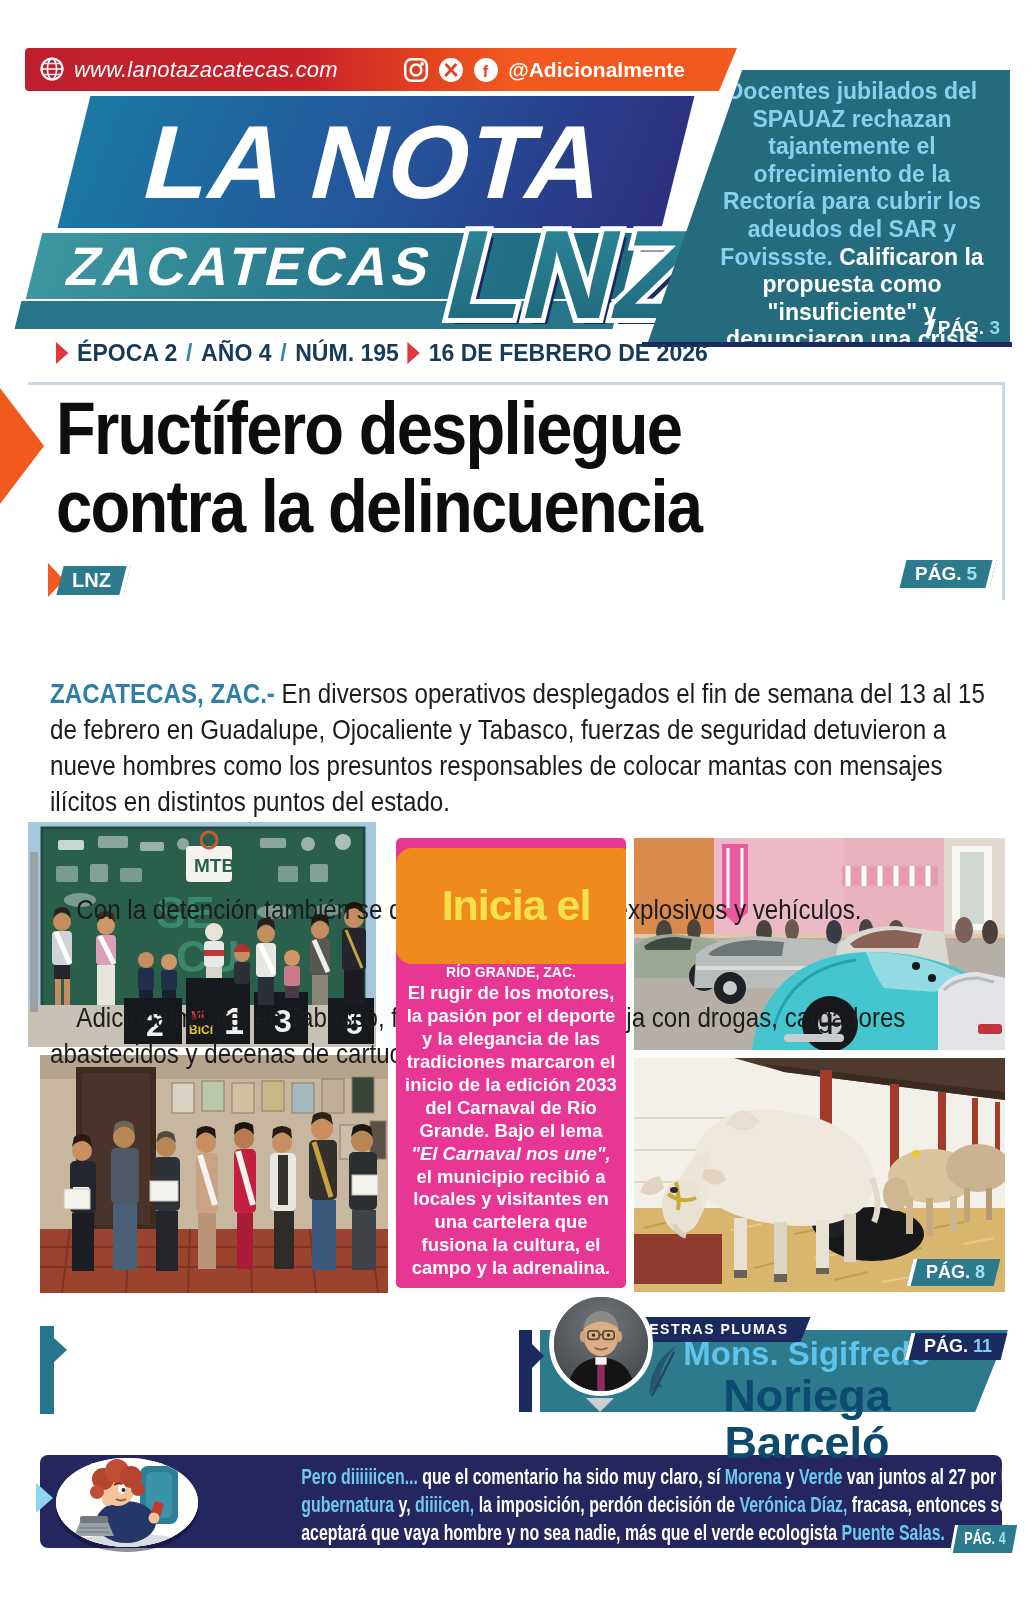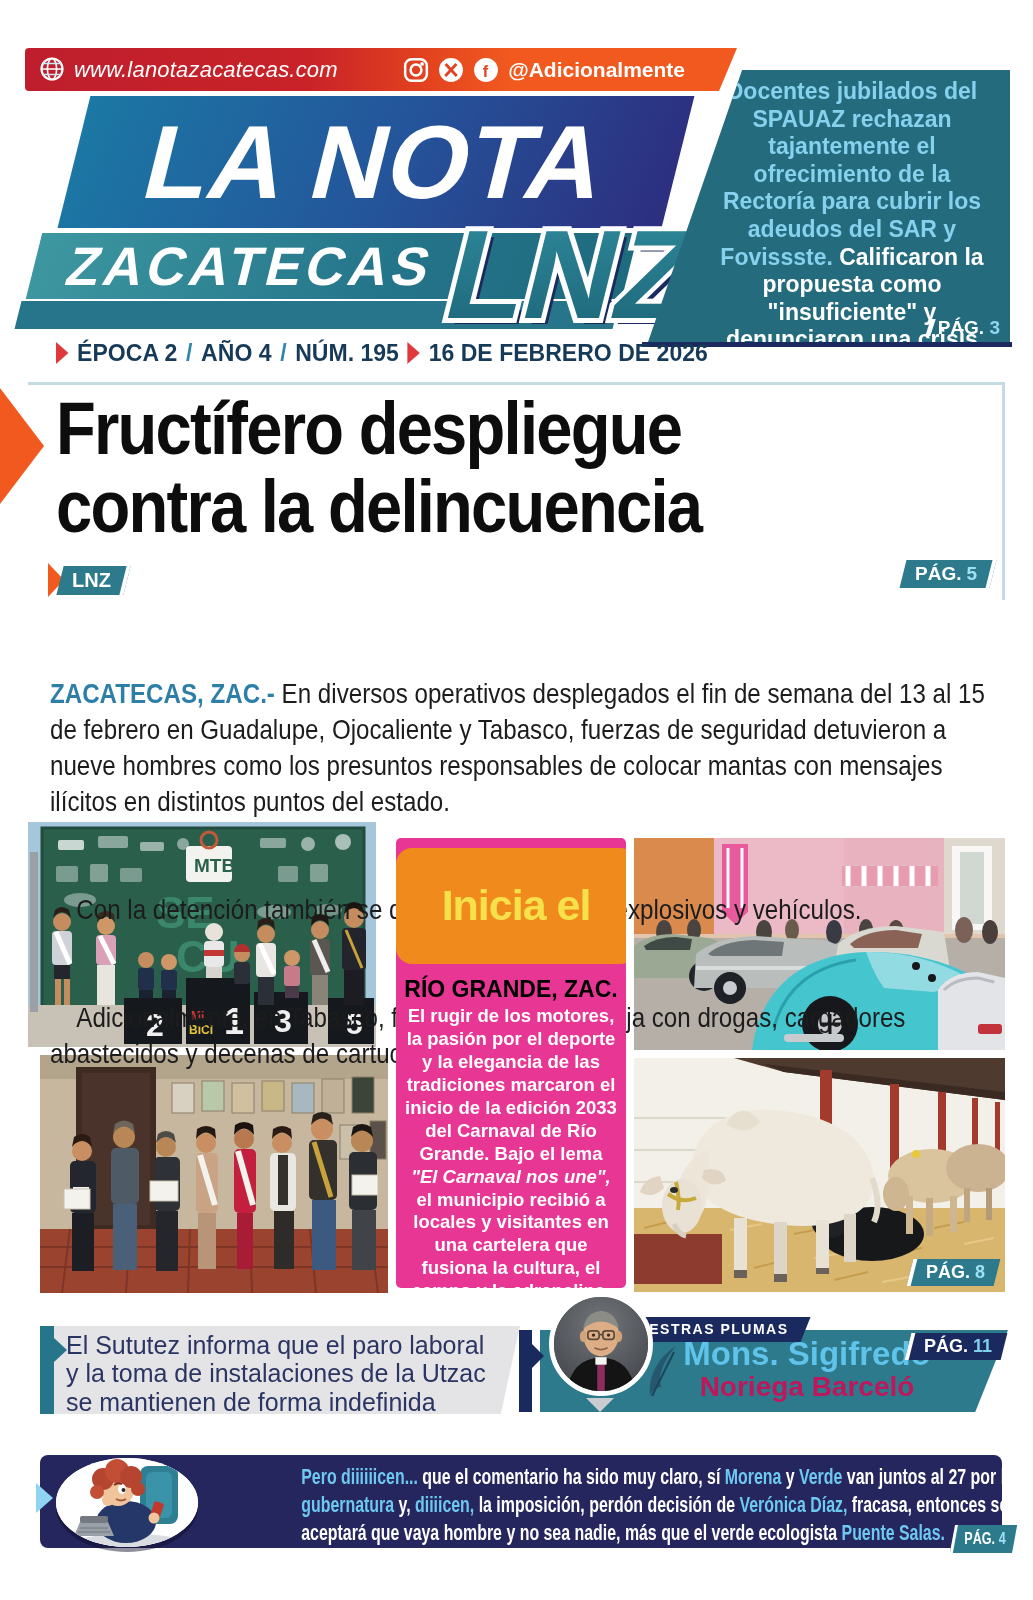--- a/index.html
+++ b/index.html
@@ -73,21 +73,21 @@
   .photo svg { display:block; }
   .pag8 { position:absolute; right:8px; bottom:6px; }
   .pag8 .badge > span { font-size:18px; }
 
   
   .pinkbox { position:absolute; left:396px; top:838px; width:230px; height:450px; background:#e73693; border-radius:5px;
     text-align:center; overflow:hidden; z-index:3; }
   .carn-head { margin:10px auto 0; width:240px; height:116px; background:#f08a1c; border-radius:16px;
     display:flex; flex-direction:column; align-items:center; justify-content:center; }
   .carn-head div { color:#f7e14a; font-size:43px; font-weight:800; line-height:1.02; letter-spacing:-1px; }
-  .carn-dl { margin-top:12px; color:#000000; font-size:23px; font-weight:700; }
+  .carn-dl { color:#ffffff; font-size:14px; font-weight:700; }
   .carn-body { margin-top:2px; padding:0 8px; color:#fff; font-size:18.5px; font-weight:700; line-height:1.24; white-space:pre-wrap; }
   .lema { font-style:italic; }
 
   
   .teaser { position:absolute; left:40px; top:1326px; width:480px; height:88px; background:#e4e4e6;
     clip-path:polygon(0 0,100% 0,96% 100%,0 100%); z-index:3; padding:5px 0 0 26px; }
   .teaser-bar { position:absolute; left:40px; top:1326px; width:14px; height:88px; background:#27758a; z-index:4; }
   .teaser-arrow { position:absolute; left:54px; top:1338px; width:0; height:0;
     border-top:12px solid transparent; border-bottom:12px solid transparent; border-left:13px solid #27758a; z-index:4; }
   .teaser-text { font-size:25px; color:#2b3563; line-height:1.13; font-weight:500; }
@@ -102,21 +102,21 @@
     clip-path:polygon(0 0,100% 0,93% 100%,0 100%); z-index:2; }
   .pl-ribbon { position:absolute; left:612px; top:1317px; height:25px; background:#1b2a5e;
     clip-path:polygon(0 0,100% 0,95% 100%,0 100%); padding:3px 22px 0 14px; z-index:4; }
   .pl-ribbon span { color:#fff; font-size:14px; font-weight:700; letter-spacing:1.5px; }
   .pl-circle { position:absolute; left:549px; top:1292px; width:104px; height:104px; border-radius:50%;
     border:5px solid #fff; overflow:hidden; background:#4a4e52; z-index:5; }
   .pl-pointer { position:absolute; left:586px; top:1398px; width:0; height:0;
     border-left:14px solid transparent; border-right:14px solid transparent; border-top:14px solid #c9cdd2; z-index:4; }
   .pl-names { position:absolute; left:652px; top:1337px; width:310px; text-align:center; z-index:4; line-height:1.05; }
   .pl-name1 { color:#5fc3ea; font-size:33px; font-weight:700; }
-  .pl-name2 { color:#be185d; font-size:28px; font-weight:800; }
+  .pl-name2 { color:#0c4a6e; font-size:45px; font-weight:800; }
   .pl-feather { position:absolute; left:644px; top:1344px; z-index:3; }
   .pag11 { position:absolute; left:908px; top:1333px; z-index:5; }
   .pag11 .badge { background:#1b2a5e; border-right:none; border-left:4px solid #fff; }
   .pag11 .badge > span { font-size:18px; }
   .pag11 .badge .num { color:#7fd0ec; }
 
   
   .gossip { position:absolute; left:40px; top:1455px; width:962px; height:93px; background:#26265f; border-radius:8px; z-index:2; }
   .gossip-chev { position:absolute; left:36px; top:1483px; width:0; height:0;
     border-top:15px solid transparent; border-bottom:15px solid transparent; border-left:17px solid #8fd4f0; z-index:4; }
@@ -566,29 +566,20 @@
         <path d="M238 120 q10 26 2 44" stroke="#e2dbcc" stroke-width="6" fill="none"></path>
       </g>
     </svg>
     <div class="pag8">
       <span class="badge" style="border-right:none;border-left:4px solid #fff">
           <span><span>PÁG.</span><span class="num">8</span></span>
         </span>
     </div>
   </div>
 
-  <div class="teaser">
-    <div class="teaser-text">
-      <div>El Sututez informa que el paro laboral</div>
-      <div>y la toma de instalaciones de la Utzac</div>
-      <div><span>se mantienen de forma indefinida</span><span class="pag3i"><span class="badge">
-              <span><span>PÁG.</span><span class="num">3</span></span>
-            </span></span></div>
-    </div>
-  </div>
   <div class="teaser-bar"></div>
   <div class="teaser-arrow"></div>
 
   <div class="pl-bar"></div>
   <div class="pl-arrow"></div>
   <div class="pl-banner"></div>
   <div class="pl-pointer"></div>
   <div class="pl-circle">
     <svg viewBox="0 0 100 100" width="94" height="94">
       <defs>

